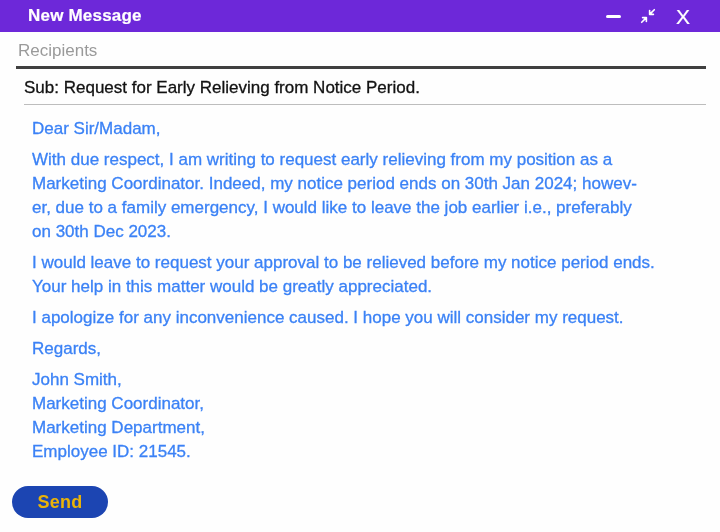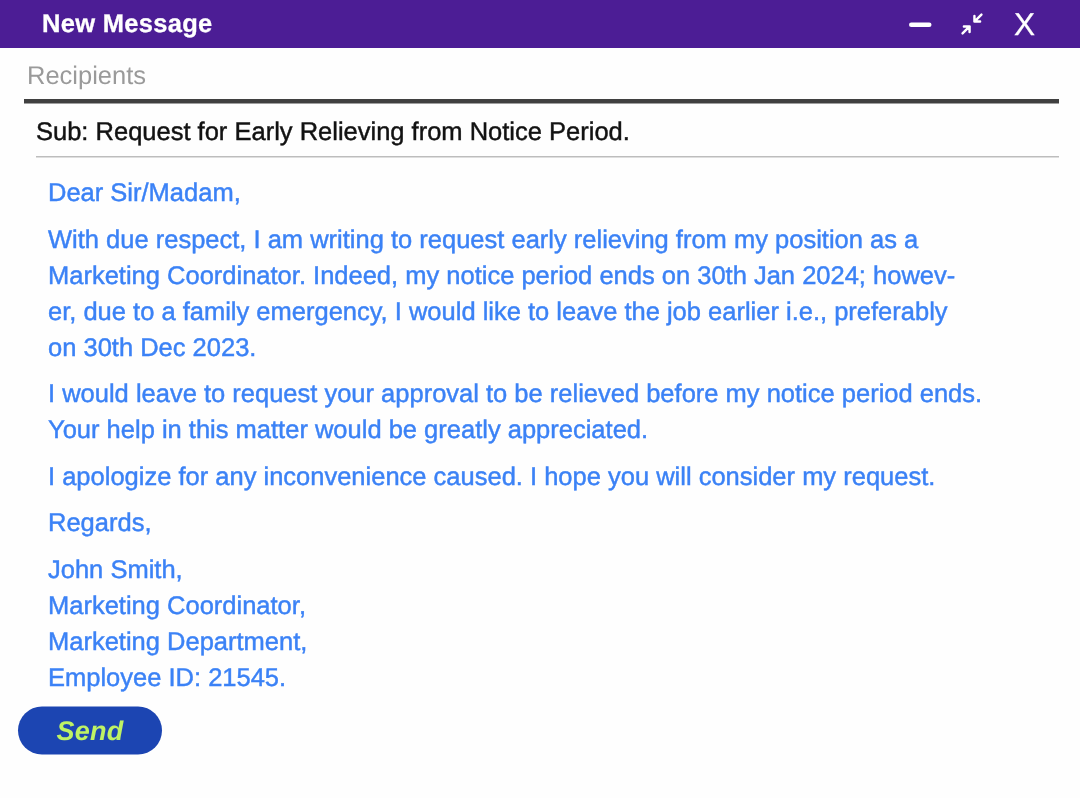--- a/index.html
+++ b/index.html
@@ -106,44 +106,43 @@
     font-size: 17px;
     line-height: 24px;
     margin-bottom: 7px;
     -webkit-text-stroke: 0.3px currentColor;
   }
 
   
   .send-button {
     position: absolute;
     left: 12px;
-    bottom: 29px;
+    bottom: 14px;
     height: 32px;
     min-width: 96px;
     padding: 0 25px;
     border: none;
     border-radius: 16px;
-    color: #bef264;
+    color: #eab308;
     font-family: "Liberation Sans", sans-serif;
     font-size: 18px;
     font-weight: 700;
     letter-spacing: 0.2px;
     cursor: pointer;
     display: flex;
     align-items: center;
     justify-content: center;
-    font-style: italic;
   }
 </style>
 </head>
 <body>
 
 <div class="window">
 
-  <div class="titlebar" style="background-color: #4c1d95;">
+  <div class="titlebar" style="background-color: #6d28d9;">
     <div class="titlebar-title">New Message</div>
     <div class="titlebar-controls">
       <button class="tb-btn">
         <span class="minimize-bar"></span>
       </button>
       <button class="tb-btn">
         <svg width="18" height="18" viewBox="0 0 20 20" fill="none" stroke="#ffffff" stroke-width="1.8" stroke-linecap="round">
           <path d="M17 3 L11.8 8.2 M11.8 8.2 H16 M11.8 8.2 V4"></path>
           <path d="M3 17 L8.2 11.8 M8.2 11.8 H4 M8.2 11.8 V16"></path>
         </svg>

